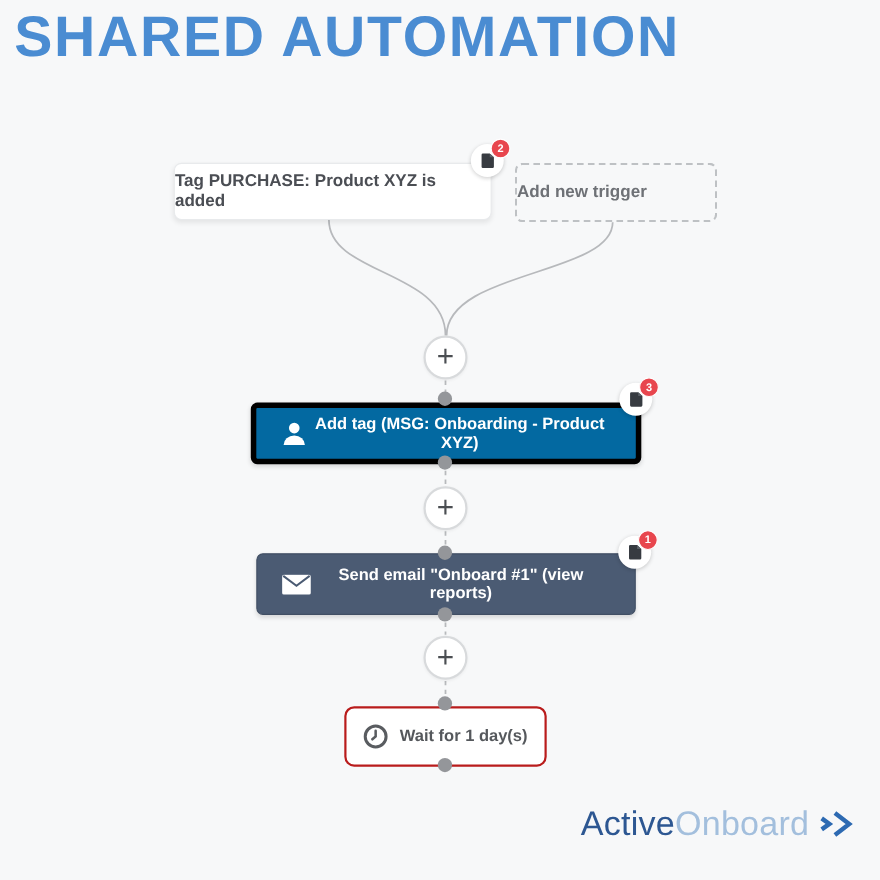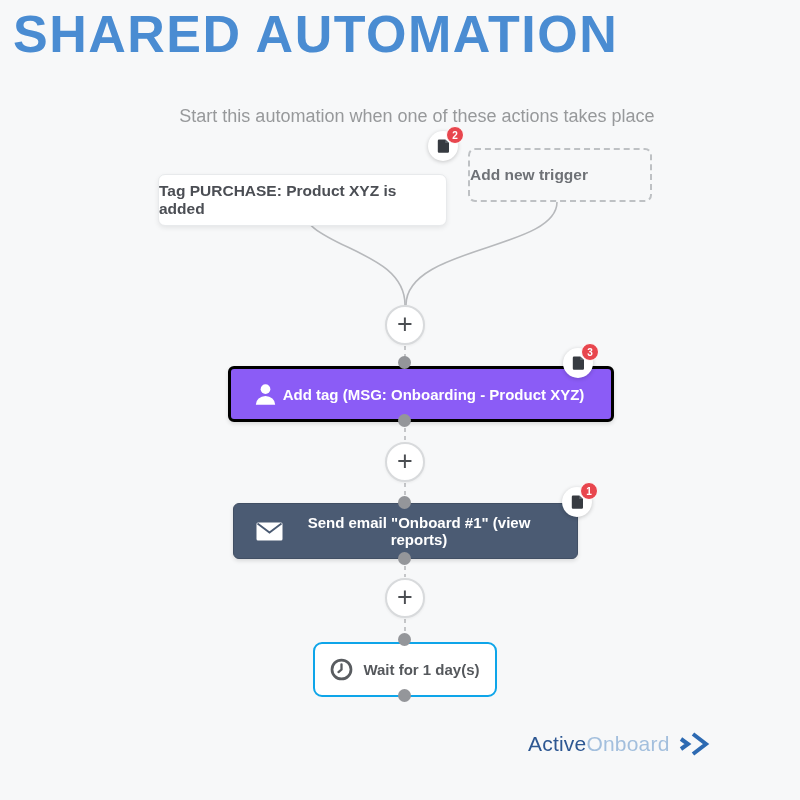--- a/index.html
+++ b/index.html
@@ -22,49 +22,49 @@
   }
 
   svg.wires { position:absolute; left:0; top:0; pointer-events:none; }
 
   .trigger-active {
     position:absolute; left:158px; top:148px; width:289px; height:52px;
     box-sizing:border-box; background:#ffffff;
     border:1px solid #e8eaec; border-radius:7px;
     box-shadow:0 2px 5px rgba(0,0,0,0.08);
     display:flex; align-items:center; justify-content:center;
-    font-size:15.5px; font-weight:bold; color:#4b4e54; cursor:pointer;margin-top:26px;
+    font-size:15.5px; font-weight:bold; color:#4b4e54; cursor:pointer;
   }
   .trigger-add {
     position:absolute; left:468px; top:148px; width:184px; height:54px;
     box-sizing:border-box;
     border:2px dashed #bec1c4; border-radius:7px;
     display:flex; align-items:center; justify-content:flex-start;
     font-size:15.5px; font-weight:600; color:#6e7176; cursor:pointer;
   }
 
   .node {
     position:absolute; box-sizing:border-box; border-radius:6px;
     display:flex; align-items:center; cursor:pointer;
     padding:0 22px;
   }
   .node .node-label { flex:1; text-align:center; font-size:15px; font-weight:bold; }
   .node-addtag {
-    left:228px; top:366px; width:386px; height:56px;
-    background:#8b5cf6; border:3px solid #000000; color:#ffffff;
+    left:228px; top:366px; width:355px; height:56px;
+    background:#0369a1; border:5px solid #000000; color:#ffffff;
     box-shadow:0 2px 4px rgba(0,0,0,0.12);
   }
   .node-email {
     left:233px; top:503px; width:345px; height:56px;
     background:#4b5b73; border:1px solid #414f64; color:#ffffff;
     box-shadow:0 2px 4px rgba(0,0,0,0.12);
   }
   .node-wait {
     left:313px; top:642px; width:184px; height:55px;
-    background:#ffffff; border:2px solid #0ea5e9; border-radius:9px;
+    background:#ffffff; border:2px solid #b91c1c; border-radius:9px;
     color:#55585c; justify-content:center; padding:0 10px;
   }
   .node-wait .node-label { flex:none; font-weight:600; margin-left:10px; }
   .node-icon { display:flex; align-items:center; }
 
   .plus-btn {
     position:absolute; width:40px; height:40px; box-sizing:border-box;
     background:#ffffff; border:2px solid #d8dadc; border-radius:50%;
     box-shadow:0 1px 3px rgba(0,0,0,0.06);
     display:flex; align-items:center; justify-content:center;
@@ -89,34 +89,33 @@
   .notes-count {
     position:absolute; top:-5px; right:-6px;
     min-width:16px; height:16px; border-radius:50%;
     background:#e8464e; border:1px solid #ffffff; box-sizing:content-box;
     color:#ffffff; font-size:10px; font-weight:bold;
     display:flex; align-items:center; justify-content:center;
   }
 
   .brand {
     position:absolute; left:528px; top:731px;
-    display:flex; align-items:center; font-size:21px; letter-spacing:0.2px;
+    display:flex; align-items:center; font-size:31px; letter-spacing:0.2px;
   }
   .brand-active { color:#2d5792; }
   .brand-campaign { color:#a3bfdd; }
   .brand-mark { margin-left:7px; display:flex; align-items:center; }
 </style>
 </head>
 <body>
 
 <div class="canvas">
 
   <div class="page-title">SHARED AUTOMATION</div>
 
-  <div class="subtitle">Start this automation when one of these actions takes place</div>
 
   <svg class="wires" width="800" height="800" viewBox="0 0 800 800">
     <path d="M299,200 C299,250 405,246 405,305" fill="none" stroke="#b7b9bc" stroke-width="1.6"></path>
     <path d="M557,202 C557,250 406,246 406,305" fill="none" stroke="#b7b9bc" stroke-width="1.6"></path>
     <line x1="405" y1="346" x2="405" y2="357" stroke="#b7b9bc" stroke-width="1.6" stroke-dasharray="4 4"></line>
     <line x1="405" y1="428" x2="405" y2="441" stroke="#b7b9bc" stroke-width="1.6" stroke-dasharray="4 4"></line>
     <line x1="405" y1="483" x2="405" y2="497" stroke="#b7b9bc" stroke-width="1.6" stroke-dasharray="4 4"></line>
     <line x1="405" y1="566" x2="405" y2="577" stroke="#b7b9bc" stroke-width="1.6" stroke-dasharray="4 4"></line>
     <line x1="405" y1="619" x2="405" y2="634" stroke="#b7b9bc" stroke-width="1.6" stroke-dasharray="4 4"></line>
   </svg>

